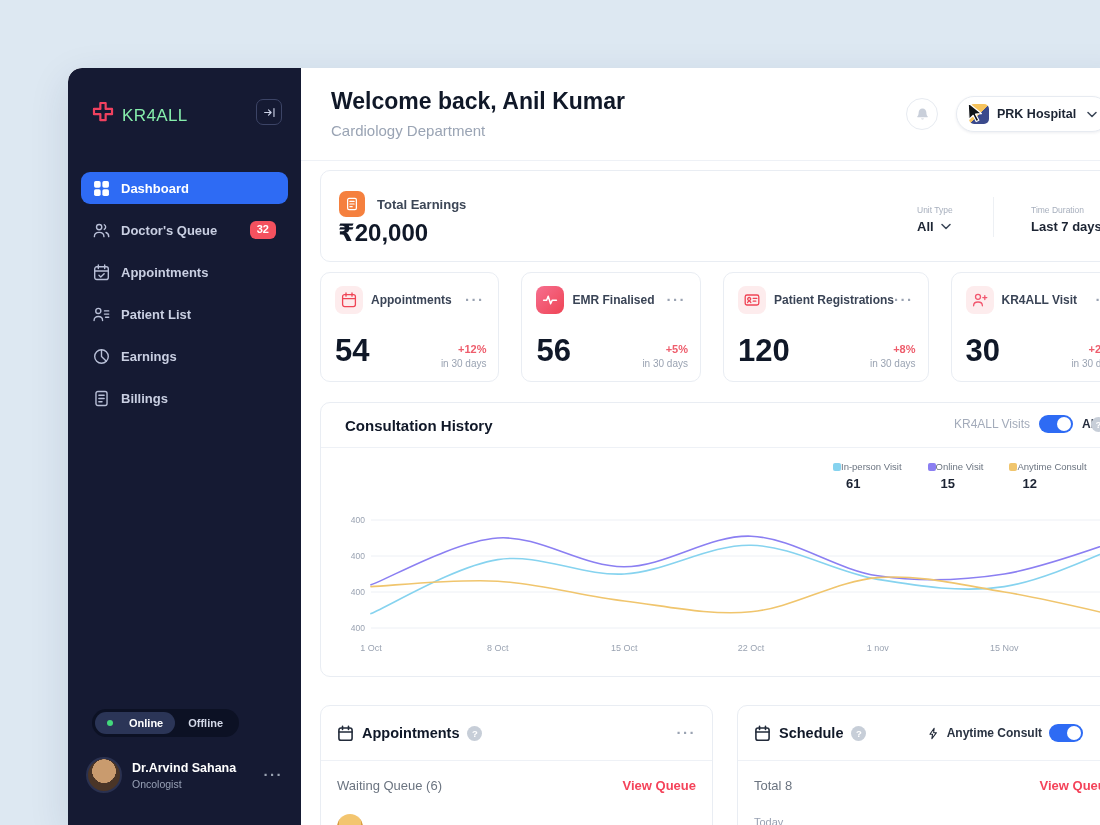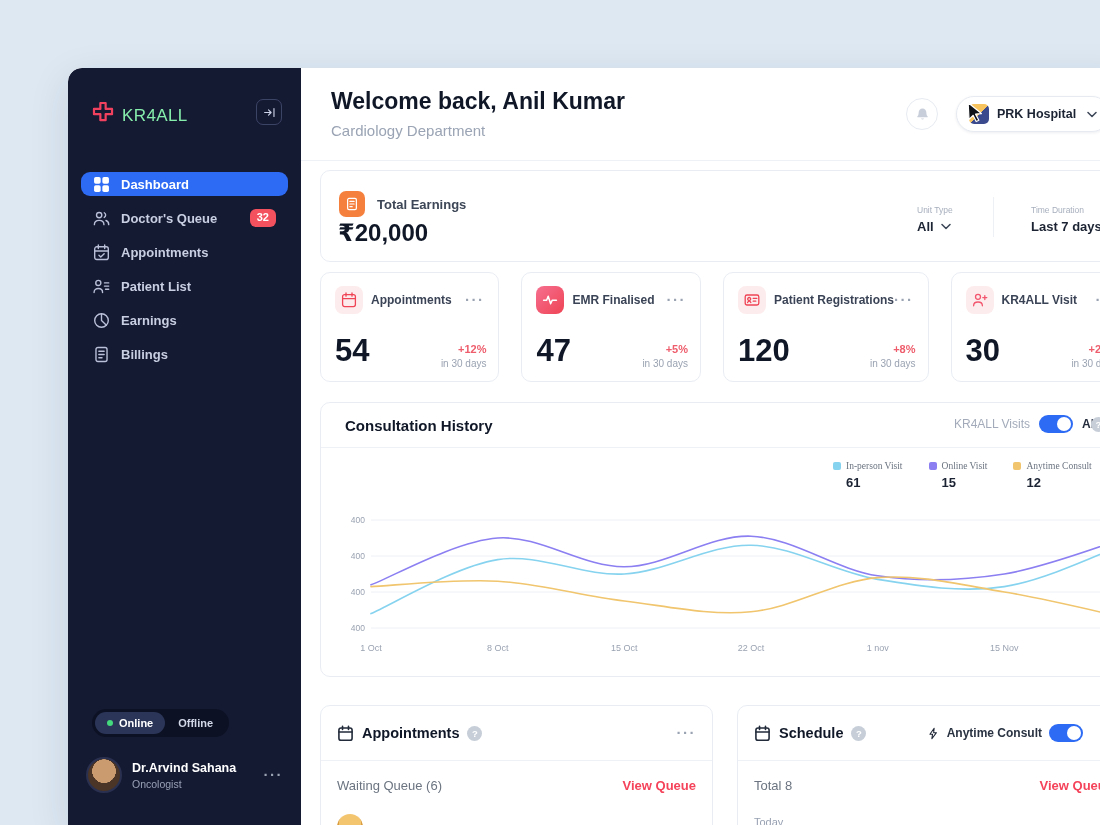--- a/index.html
+++ b/index.html
@@ -11,30 +11,30 @@
   
   .sidebar{position:absolute;left:0;top:0;width:233px;height:757px;background:#151a33;
            border-top-left-radius:14px;display:flex;flex-direction:column;}
   .logo-row{display:flex;align-items:center;padding:30px 19px 24px 24px;}
   .logo-ic{width:22px;height:22px;margin-right:8px;}
   .logo-txt{color:#86efac;font-size:17px;font-weight:400;letter-spacing:.4px;margin-top:8px;}
   .collapse{margin-left:auto;width:26px;height:26px;border:1.3px solid #3c4466;border-radius:7px;
             background:transparent;color:#cdd3e8;display:flex;align-items:center;justify-content:center;cursor:pointer;}
   .collapse svg{width:13px;height:13px;}
   nav{padding:22px 13px 0;}
-  .nav-item{height:24px;border-radius:9px;display:flex;align-items:center;gap:11px;padding:4px 12px;
+  .nav-item{height:24px;border-radius:9px;display:flex;align-items:center;gap:11px;padding:16px 12px;
             color:#c9cfe2;font-size:13px;font-weight:600;margin-bottom:10px;cursor:pointer;}
   .nav-item .nav-ic{width:17px;height:17px;flex:0 0 17px;color:#b9c0d8;display:flex;}
   .nav-item.active{background:#2e6bf4;color:#fff;}
   .nav-item.active .nav-ic{color:#fff;}
   .badge{margin-left:auto;background:#f4515f;color:#fff;font-size:11px;font-weight:700;
          padding:2px 7px;border-radius:6px;line-height:1.2;}
   .side-spacer{flex:1;}
   .status-wrap{margin:0 0 14px 24px;display:inline-flex;align-self:flex-start;background:#0c1124;border-radius:15px;padding:3px;}
-  .pill-online{display:flex;align-items:center;gap:6px;background:#2b3557;border-radius:12px;
+  .pill-online{display:flex;align-items:center;gap:16px;background:#2b3557;border-radius:12px;
                padding:5px 12px;color:#fff;font-size:11px;font-weight:700;cursor:pointer;}
   .dot-green{width:6px;height:6px;border-radius:50%;background:#43d97c;}
   .pill-offline{display:flex;align-items:center;padding:5px 13px;color:#d3d8e8;font-size:11px;font-weight:600;cursor:pointer;}
   .profile{display:flex;align-items:center;padding:6px 18px 32px 18px;}
   .avatar{width:36px;height:36px;border-radius:50%;flex:0 0 36px;
           background:radial-gradient(circle at 50% 38%,#c99b6e 0 46%,#4a3527 47% 100%);
           border:2px solid #2a3150;}
   .prof-txt{margin-left:10px;}
   .prof-name{color:#fff;font-size:12.5px;font-weight:700;}
   .prof-role{color:#97a0b5;font-size:10.5px;margin-top:3px;}
@@ -90,21 +90,21 @@
   
   .consult{position:absolute;left:252px;top:334px;width:810px;height:275px;}
   .c-head{height:45px;display:flex;align-items:center;padding:0 24px;border-bottom:1px solid #eef1f6;}
   .c-title{font-size:15px;font-weight:700;color:#101828;}
   .c-controls{position:absolute;left:633px;top:12px;display:flex;align-items:center;gap:9px;}
   .c-filter-lbl{font-size:12px;color:#a3abba;white-space:nowrap;}
   .tgl{width:34px;height:18px;border-radius:9px;background:#2e6bf4;position:relative;cursor:pointer;flex:0 0 34px;}
   .tgl::after{content:"";position:absolute;right:2px;top:2px;width:14px;height:14px;border-radius:50%;background:#fff;}
   .c-filter-val{font-size:12px;font-weight:700;color:#242c3c;}
   .legend{position:absolute;left:512px;top:58px;display:flex;gap:26px;}
-  .lg-top{display:flex;align-items:center;gap:5px;font-family:Liberation Serif, serif;}
+  .lg-top{display:flex;align-items:center;}
   .sw{width:8px;height:8px;border-radius:2px;flex:0 0 8px;}
   .lg-lbl{font-size:9.5px;color:#6b7480;white-space:nowrap;}
   .lg-val{font-size:13px;font-weight:700;color:#1b2333;margin:4px 0 0 13px;}
   .yt{position:absolute;left:16px;width:28px;text-align:right;font-size:8.5px;color:#9aa3b2;}
   .xl{position:absolute;top:240px;transform:translateX(-50%);font-size:9px;color:#9aa3b2;white-space:nowrap;}
   #chart-svg{position:absolute;left:50px;top:117px;overflow:visible;}
 
   
   .bottom{position:absolute;left:252px;top:637px;width:810px;display:flex;gap:24px;}
   .b-card{width:393px;height:165px;position:relative;}
@@ -303,21 +303,21 @@
     <div class="card s-card">
       <div class="s-top">
         <span class="s-ic ic-solid">
           <svg viewBox="0 0 16 16" fill="none" stroke="#fff" stroke-width="1.5" stroke-linecap="round" stroke-linejoin="round">
               <path d="M1.6 8.2h3l1.6-3.9 2.4 7.4 1.7-3.5h4.1"></path>
             </svg>
         </span>
         <span class="s-lbl">EMR Finalised</span>
         <span class="dots">···</span>
       </div>
-      <div class="s-val">47</div>
+      <div class="s-val">56</div>
       <div class="s-chg">
         <div class="s-pct">+5%</div>
         <div class="s-per">in 30 days</div>
       </div>
     </div>
 
     <div class="card s-card">
       <div class="s-top">
         <span class="s-ic ic-light">
           <svg viewBox="0 0 16 16" fill="none" stroke="#ef4455" stroke-width="1.3" stroke-linecap="round">

